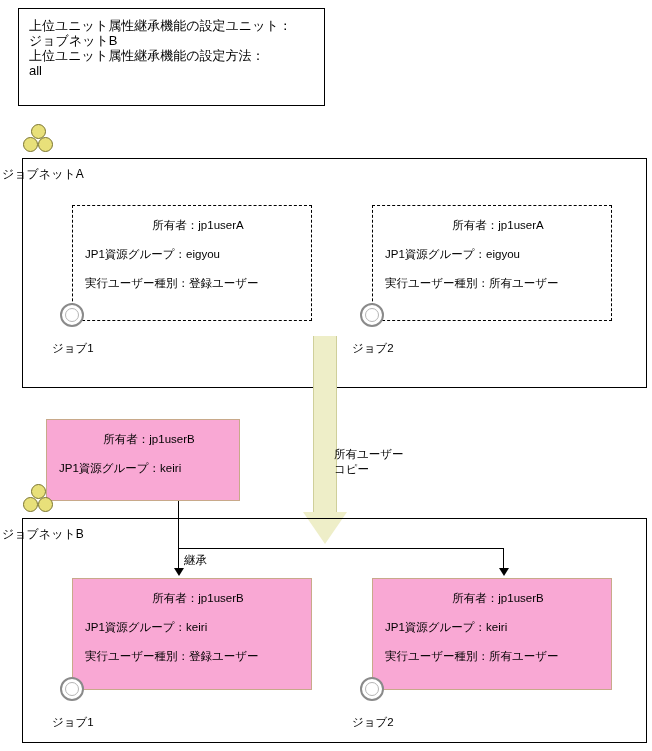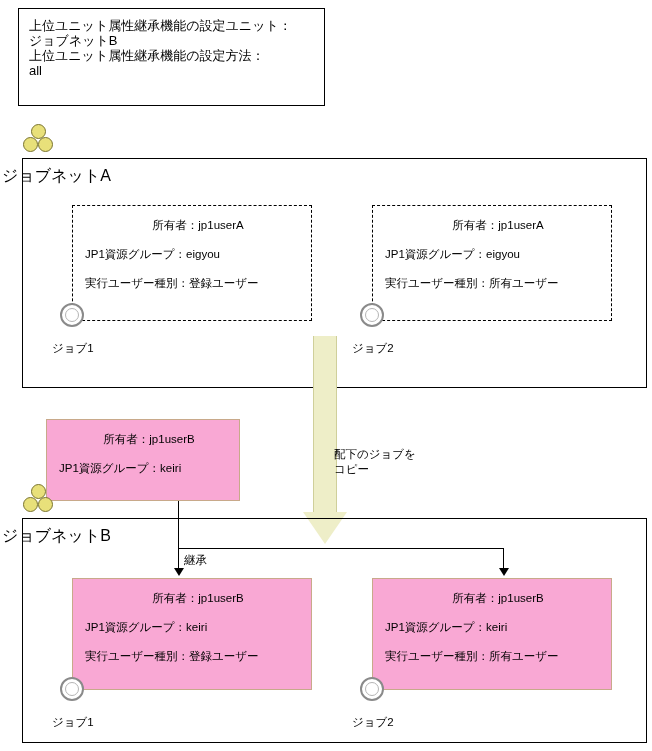--- a/index.html
+++ b/index.html
@@ -64,21 +64,21 @@
     border-radius: 50%;
     background: #e8e07a;
     border: 1px solid #7a7430;
     box-sizing: border-box;
   }
   .jobnet-icon .c1 { left: 9px;  top: 0px; }
   .jobnet-icon .c2 { left: 1px;  top: 13px; }
   .jobnet-icon .c3 { left: 16px; top: 13px; }
 
   .jobnet-label {
-    font-size: 16px;
+    font-size: 12px;
     white-space: nowrap;
   }
 
   
   .job-icon {
     width: 24px; height: 24px;
     border-radius: 50%;
     border: 2px solid #8a8a8a;
     background: #ffffff;
     box-sizing: border-box;
@@ -209,21 +209,21 @@
 <div class="abs job-icon" style="left:360px; top:303px;">
     <div class="inner"></div>
   </div>
 <div class="abs job-label" style="left:352px; top:341px;">ジョブ2</div>
 
 <div class="abs" id="copy-arrow">
   <div class="shaft"></div>
   <div class="head"></div>
 </div>
 <div class="abs" id="copy-label">
-  <div>配下のジョブを</div>
+  <div>所有ユーザー</div>
   <div>コピー</div>
 </div>
 
 <div class="abs jobnet-box" id="jobnetB-box"></div>
 
 <div class="abs attr-box filled" style="left:46px; top:419px; width:194px; height:82px;">
   <div class="row r1">所有者：jp1userB</div>
   <div class="row r2">JP1資源グループ：keiri</div>
 </div>
 

